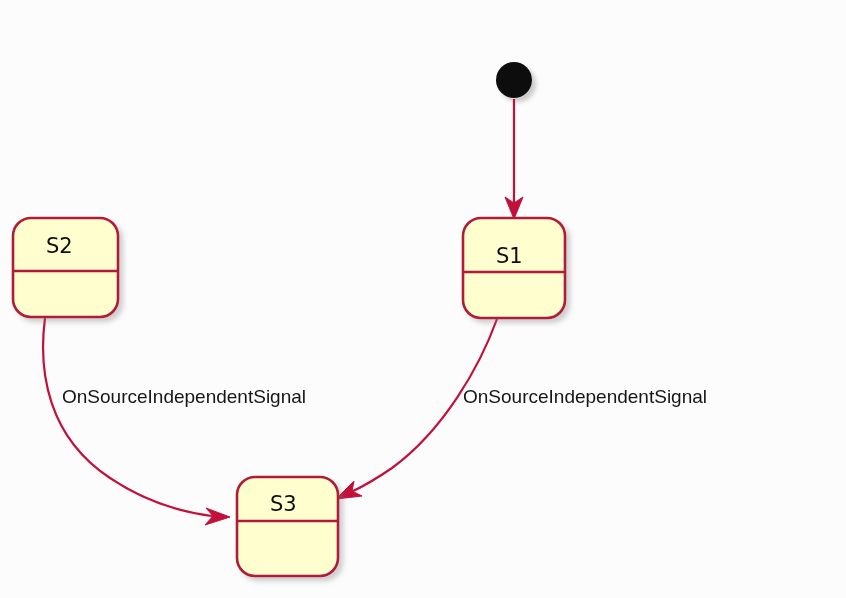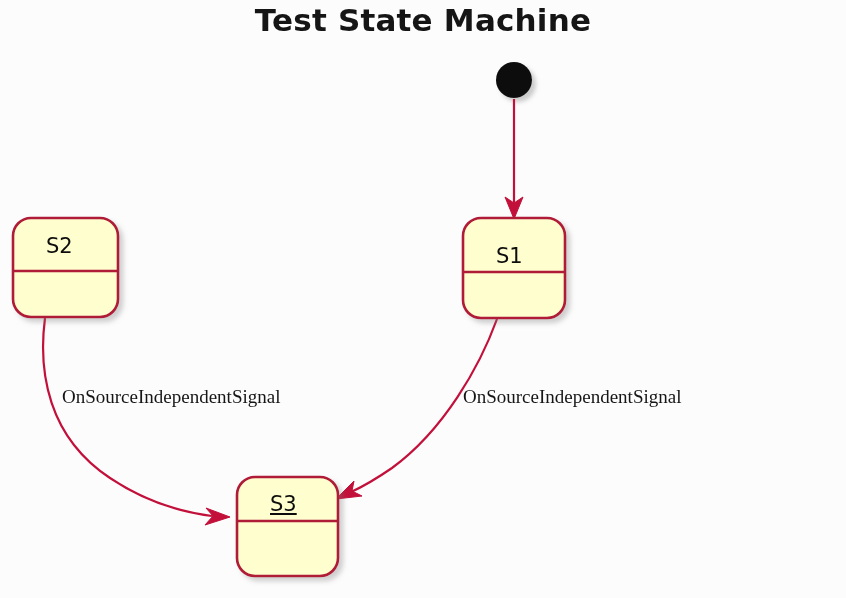--- a/index.html
+++ b/index.html
@@ -46,21 +46,21 @@
     font-size: 21px;
     color: #0d0d0d;
     font-family: "DejaVu Sans", sans-serif;
     white-space: nowrap;
     text-align: left;
   }
   .transition-label {
     position: absolute;
     font-size: 19px;
     color: #161616;
-    font-family: Liberation Serif, serif;
+    font-family: Liberation Sans, sans-serif;
     white-space: nowrap;
   }
 </style>
 </head>
 <body>
 
 <div id="diagram-root" style="background: rgb(252, 252, 253);">
 
   <svg id="diagram-canvas" viewBox="0 0 846 598" xmlns="http://www.w3.org/2000/svg">
 
@@ -100,22 +100,21 @@
       <line id="st1-div" stroke="#b01b38" stroke-width="2.6" x1="463" x2="565" y1="272" y2="272"></line>
     </g>
 
     <g>
       <rect id="st2-rect" filter="url(#boxshadow)" fill="#fefece" stroke="#b01b38" stroke-width="2.6" x="237" y="477" width="101" height="99" rx="18" ry="18"></rect>
       <line id="st2-div" stroke="#b01b38" stroke-width="2.6" x1="237" x2="338" y1="521" y2="521"></line>
     </g>
 
   </svg>
 
-  <div class="diagram-title" style="color: rgb(21, 21, 21);">Test State Machine</div>
 
   <div class="state-label" id="st0-label" style="left: 46px; top: 234px;">S2</div>
   <div class="state-label" id="st1-label" style="left: 496px; top: 244px;">S1</div>
-  <div class="state-label" id="st2-label" style="left: 270px; top: 492px; text-decoration: underline;">S3</div>
+  <div class="state-label" id="st2-label" style="left: 270px; top: 492px;">S3</div>
 
   <div class="transition-label" id="tr1-label" style="left: 62px; top: 386px; color: rgb(22, 22, 22);">OnSourceIndependentSignal</div>
   <div class="transition-label" id="tr2-label" style="left: 463px; top: 386px; color: rgb(22, 22, 22);">OnSourceIndependentSignal</div>
 
 </div>
 
 </body></html>

